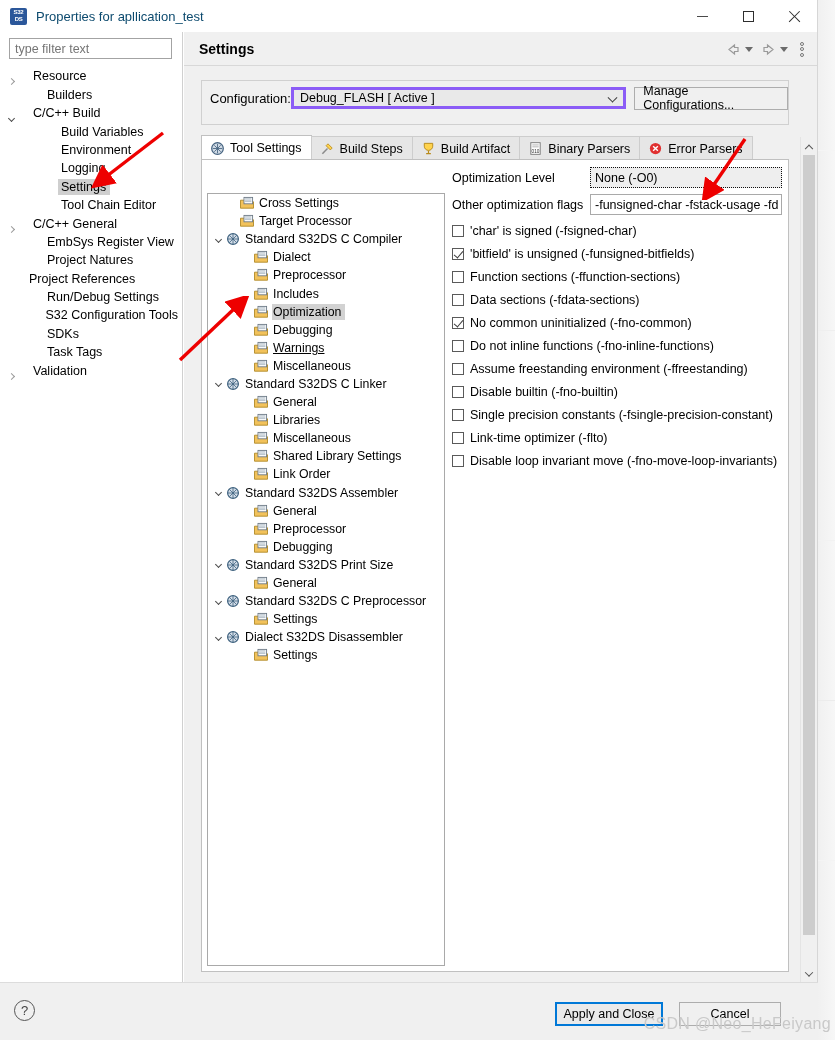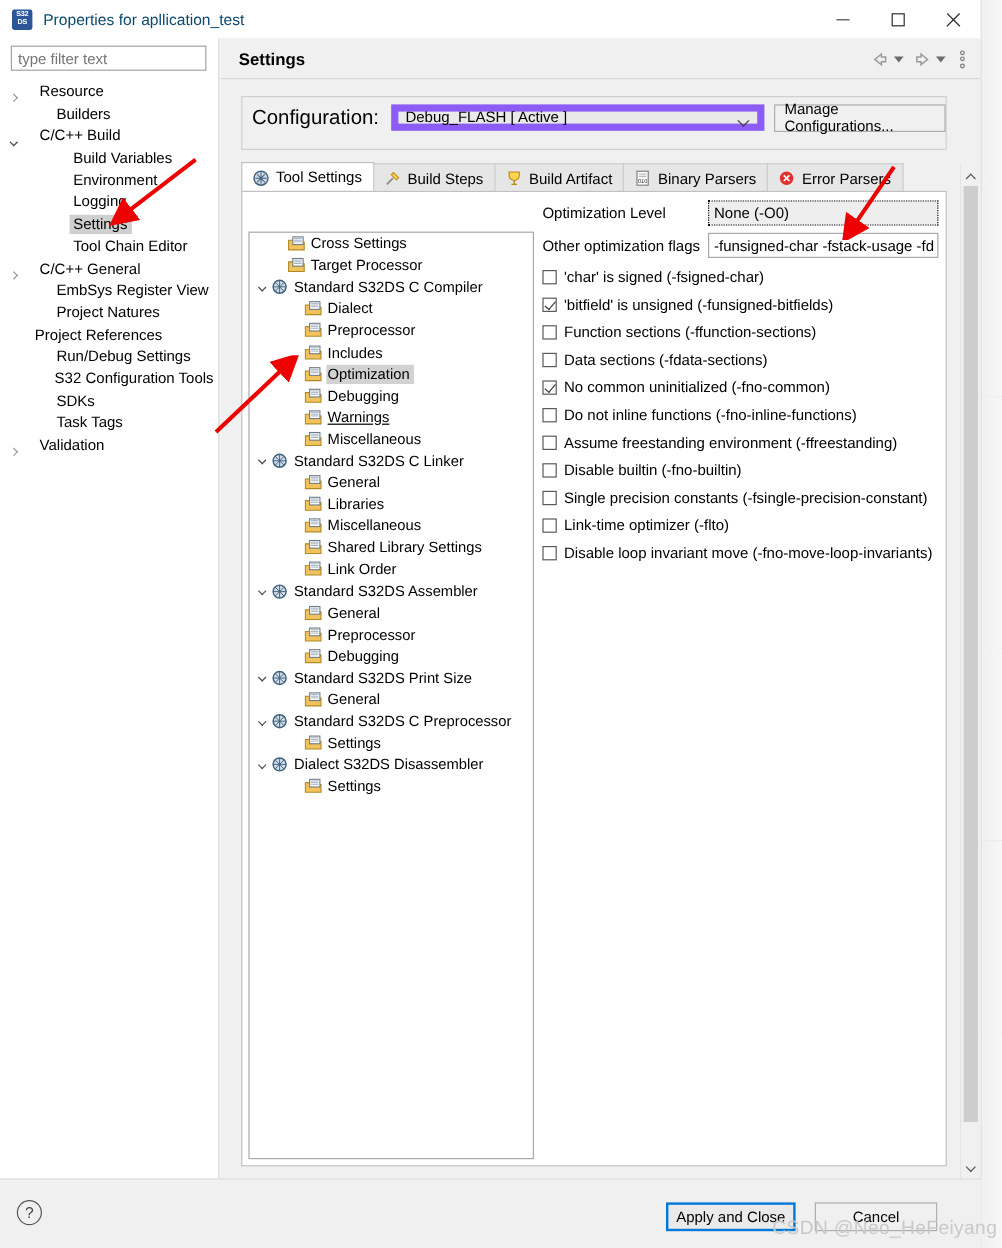--- a/index.html
+++ b/index.html
@@ -99,24 +99,24 @@
   #content-pane {
     position: absolute; left: 0; right: 0; top: 35px; bottom: 0; background: #f0f0f0;
   }
 
   
   #config-box {
     position: absolute; left: 17px; top: 13px; right: 28px; height: 45px;
     background: #f0f0f0; border: 1px solid #d0d0d0;
   }
   #config-row { display: flex; align-items: center; height: 30px; padding-left: 8px; padding-top: 4px; }
-  #config-label { font-size: 17px; margin-right: 10px; }
+  #config-label { font-size: 13px; }
   #config-combo {
     position: relative; width: 345px; height: 22px; background: #e9e9e9;
-    border: 6px solid #8b5cf6; display: flex; align-items: center;
+    border: 3px solid #8b5cf6; display: flex; align-items: center;
   }
   #config-combo .val { font-size: 12.5px; padding-left: 6px; }
   #config-combo .drop {
     position: absolute; right: 0; top: 0; width: 22px; height: 20px;
     display: flex; align-items: center; justify-content: center;
   }
   .v-chev { width: 7px; height: 7px; border-right: 1.3px solid #3a3a3a; border-bottom: 1.3px solid #3a3a3a; transform: rotate(45deg) translate(-2px,-2px); }
   #manage-btn {
     margin-left: 8px; height: 23px; min-width: 140px; padding: 0 8px;
     background: #f0f0f0; border: 1px solid #adadad;

